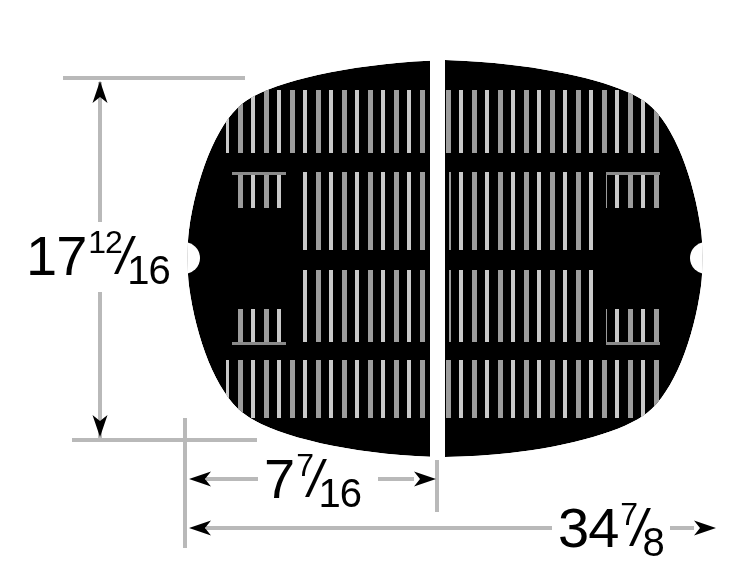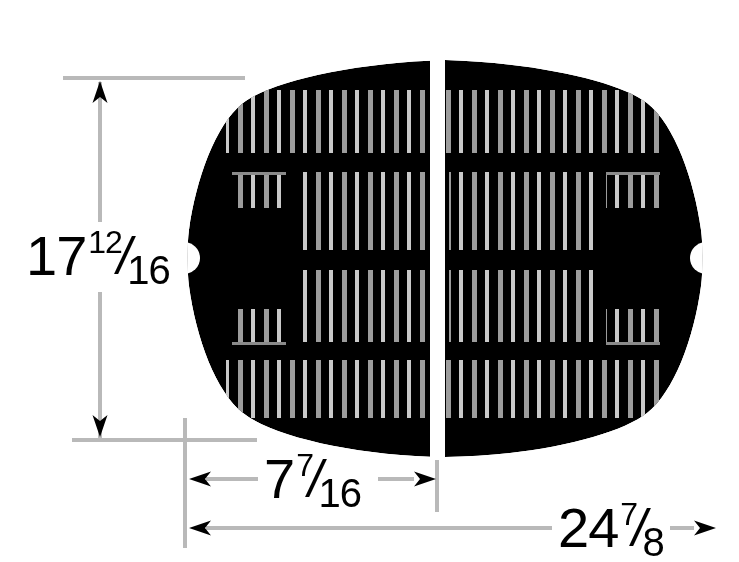--- a/index.html
+++ b/index.html
@@ -133,19 +133,19 @@
   </div>
 
   <div class="dim-label" style="left:264px;top:431px;">
     <span class="whole">7</span>
     <span class="num">7</span>
     <span class="slash">/</span>
     <span class="den">16</span>
   </div>
 
   <div class="dim-label" style="left:558px;top:480px;">
-    <span class="whole">24</span>
+    <span class="whole">34</span>
     <span class="num">7</span>
     <span class="slash">/</span>
     <span class="den">8</span>
   </div>
 
 </div>
 
 </body></html>

